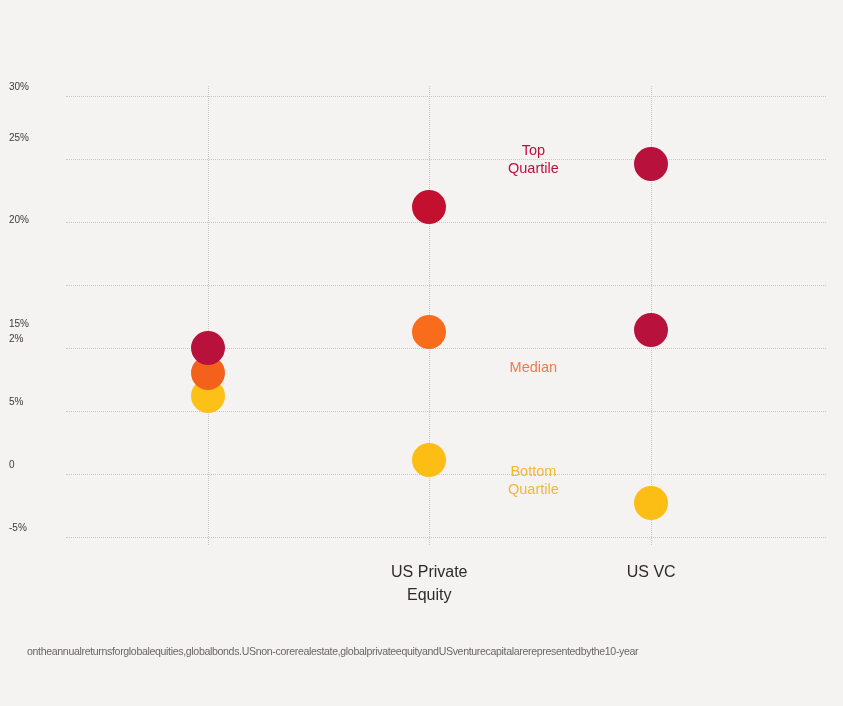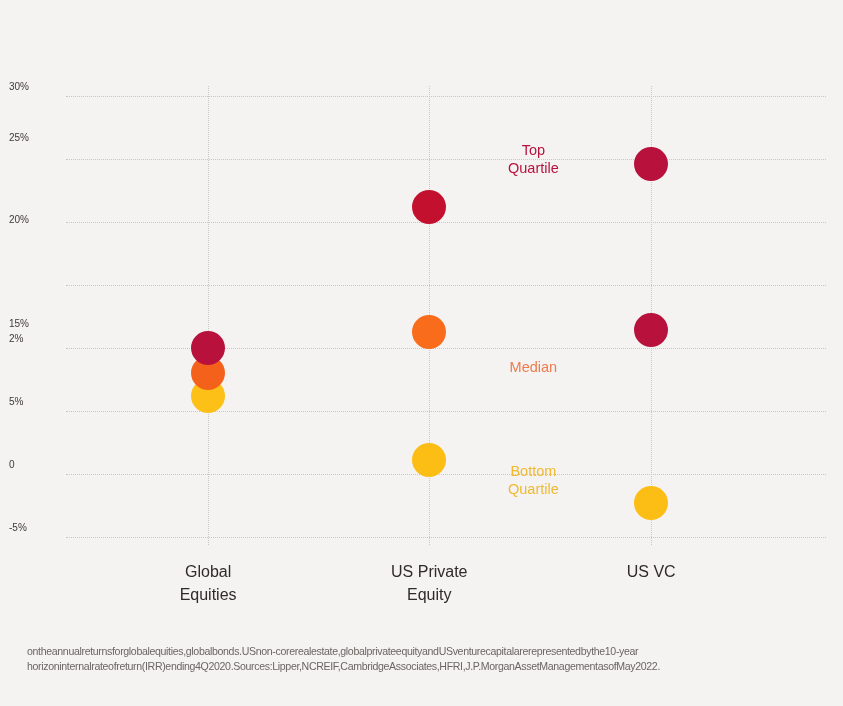--- a/index.html
+++ b/index.html
@@ -117,21 +117,18 @@
       <div class="dot" title="Bottom Quartile — US VC: -2.3%" style="left: 585.2px; top: 406.98px; width: 34px; height: 34px; background: rgb(252, 190, 20); z-index: 8;"></div>
       <div class="ann" style="left: 467.4px; top: 63px; color: rgb(184, 18, 60);">Top
 Quartile</div>
       <div class="ann" style="left: 467.4px; top: 248.22px; color: rgb(239, 123, 76); margin-top: 23px;">Median</div>
       <div class="ann" style="left: 467.4px; top: 384.3px; color: rgb(242, 185, 48);">Bottom
 Quartile</div>
     </div>
 
   <div class="footnote" id="footnote">
       <div>ontheannualreturnsforglobalequities,globalbonds.USnon-corerealestate,globalprivateequityandUSventurecapitalarerepresentedbythe10-year</div>
-      <div>horizoninternalrateofreturn(IRR)ending4Q2020.Sources:Lipper,NCREIF,CambridgeAssociates,HFRI,J.P.MorganAssetManagementasofMay2022.</div>
     </div>
 
-<div class="cat-label" style="left: 208.12px; top: 560px;">Global
-Equities</div>
     <div class="cat-label" style="left: 429.28px; top: 560px;">US Private
 Equity</div>
     <div class="cat-label" style="left: 651.2px; top: 560px;">US VC</div>
   </div>
 
 </body></html>

